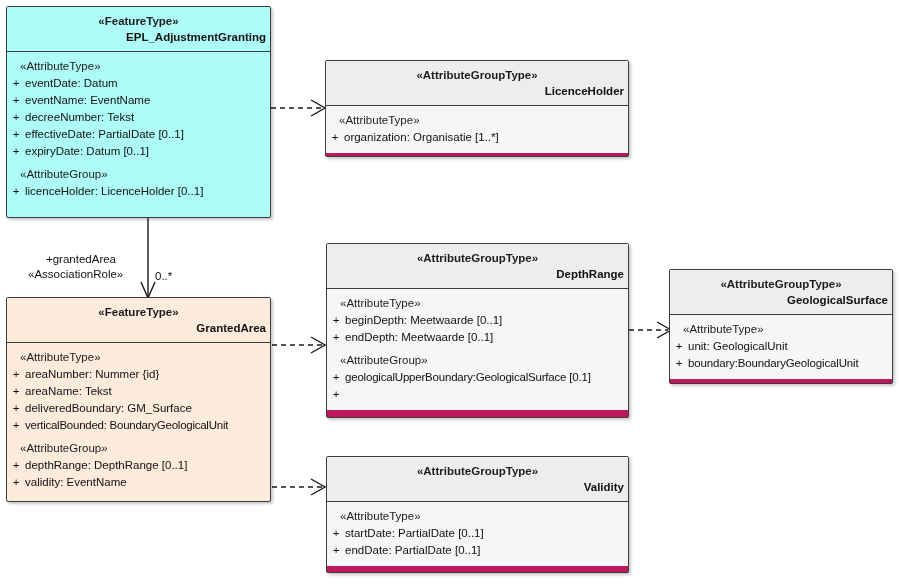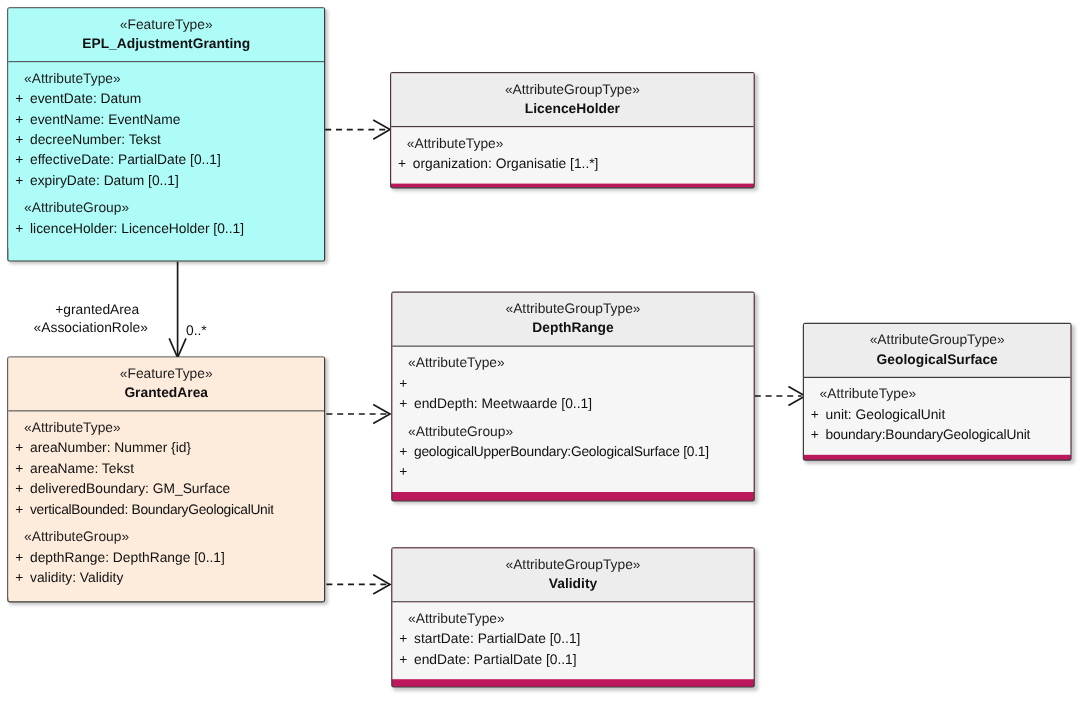--- a/index.html
+++ b/index.html
@@ -33,27 +33,29 @@
     box-sizing: border-box;
     text-align: center;
     padding: 7px 4px 6px 4px;
     border-bottom: 1px solid #3c3c3c;
   }
   .stereotype {
     font-size: 11.5px;
     color: #1d1d1d;
     line-height: 15px;
     white-space: nowrap;
+    font-weight: bold;
   }
   .classname {
     font-size: 11.5px;
     font-weight: bold;
     color: #111111;
     line-height: 16px;
     white-space: nowrap;
+    text-align: right;
   }
   .uml-body {
     box-sizing: border-box;
     padding: 6px 0 7px 0;
   }
   .grp-label {
     font-size: 11.5px;
     color: #1d1d1d;
     line-height: 17px;
     padding-left: 13px;
@@ -220,34 +222,35 @@
         <span class="attr-vis">+</span>
         <span class="attr-text" style="letter-spacing:-0.25px;">verticalBounded: BoundaryGeologicalUnit</span>
       </div>
       <div class="grp-label" style="margin-top:6px;">«AttributeGroup»</div>
       <div class="attr-row">
         <span class="attr-vis">+</span>
         <span class="attr-text">depthRange: DepthRange [0..1]</span>
       </div>
       <div class="attr-row">
         <span class="attr-vis">+</span>
-        <span class="attr-text">validity: Validity</span>
+        <span class="attr-text">validity: EventName</span>
       </div>
     </div>
   </div>
 
   <div class="uml-box box-grey" style="left:326px; top:243px; width:303px; height:175px;">
     <div class="uml-head">
       <div class="stereotype">«AttributeGroupType»</div>
       <div class="classname">DepthRange</div>
     </div>
     <div class="uml-body">
       <div class="grp-label">«AttributeType»</div>
       <div class="attr-row">
         <span class="attr-vis">+</span>
+        <span class="attr-text">beginDepth: Meetwaarde [0..1]</span>
       </div>
       <div class="attr-row">
         <span class="attr-vis">+</span>
         <span class="attr-text">endDepth: Meetwaarde [0..1]</span>
       </div>
       <div class="grp-label" style="margin-top:6px;">«AttributeGroup»</div>
       <div class="attr-row">
         <span class="attr-vis">+</span>
         <span class="attr-text" style="letter-spacing:-0.2px;">geologicalUpperBoundary:GeologicalSurface [0.1]</span>
       </div>

